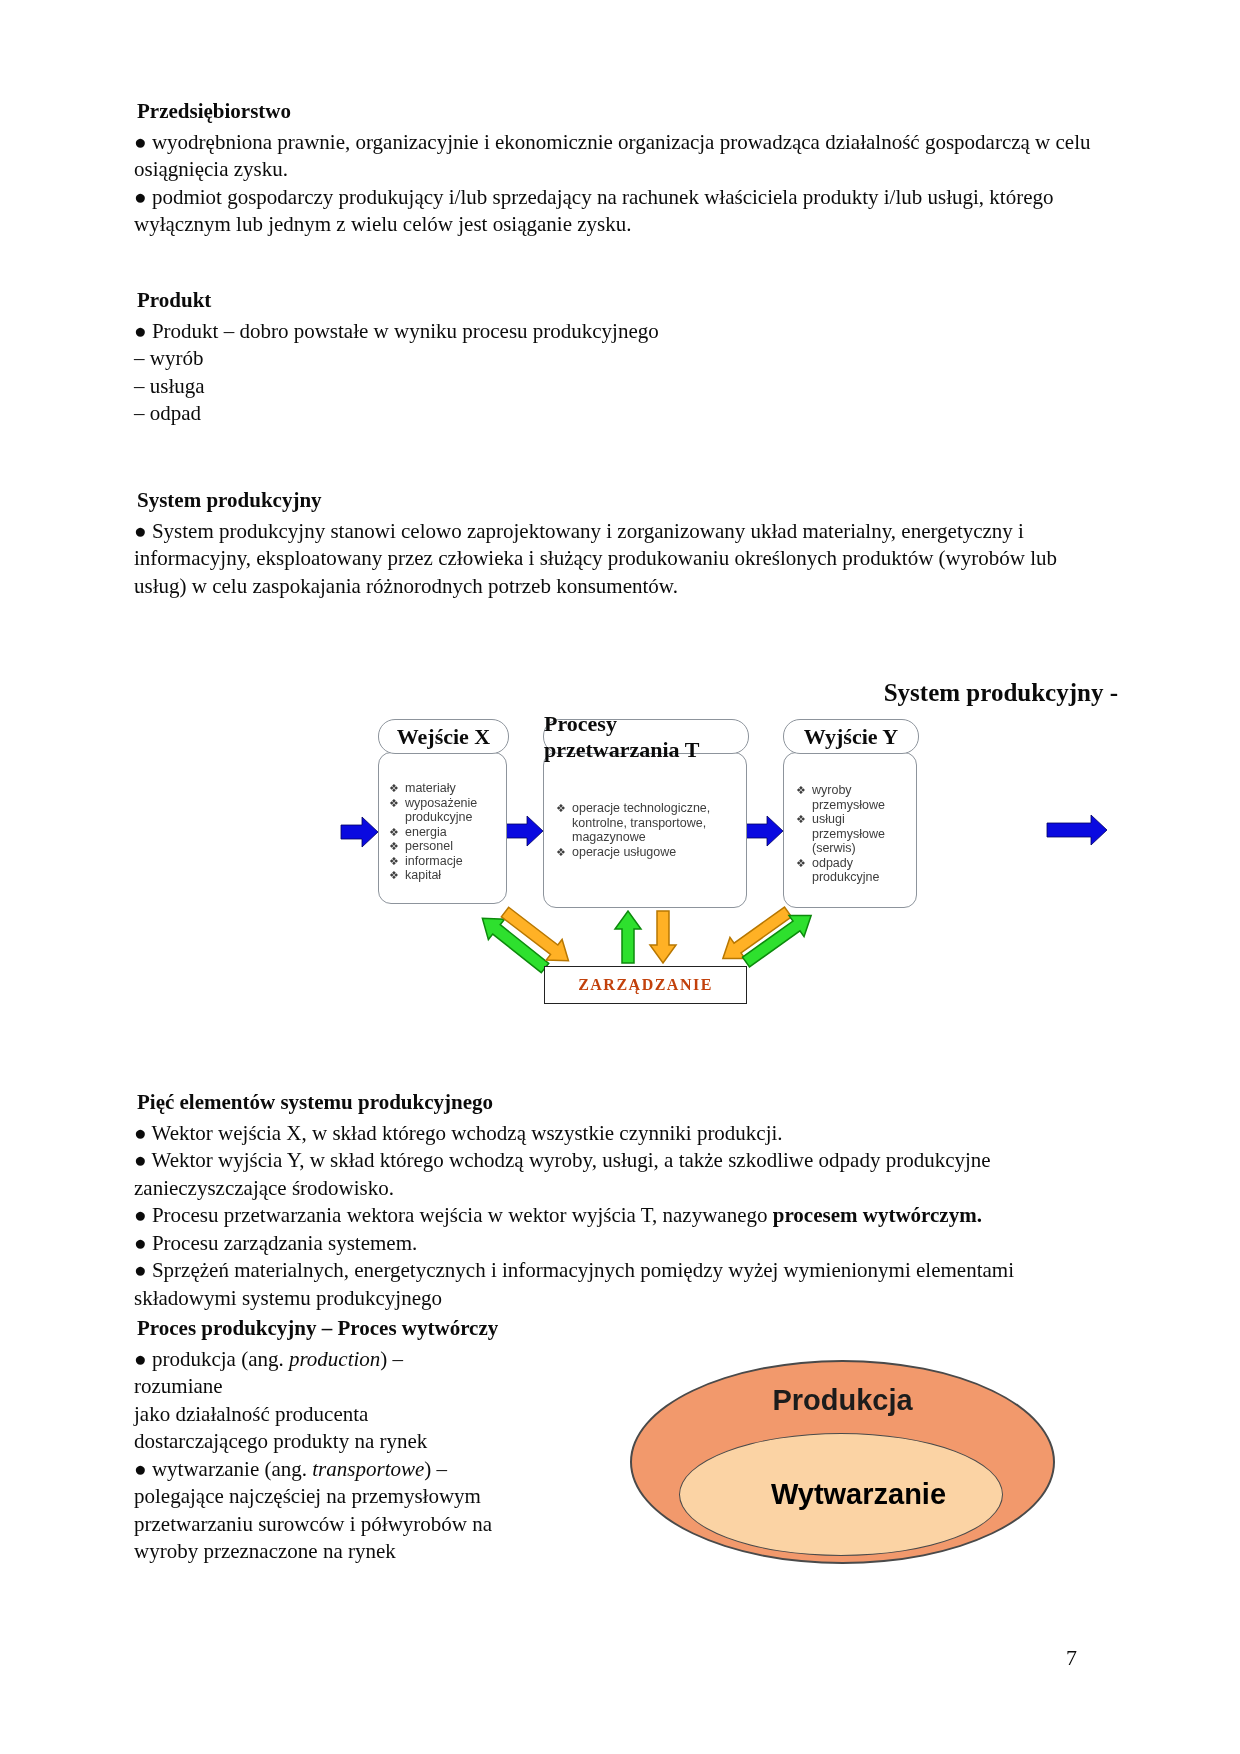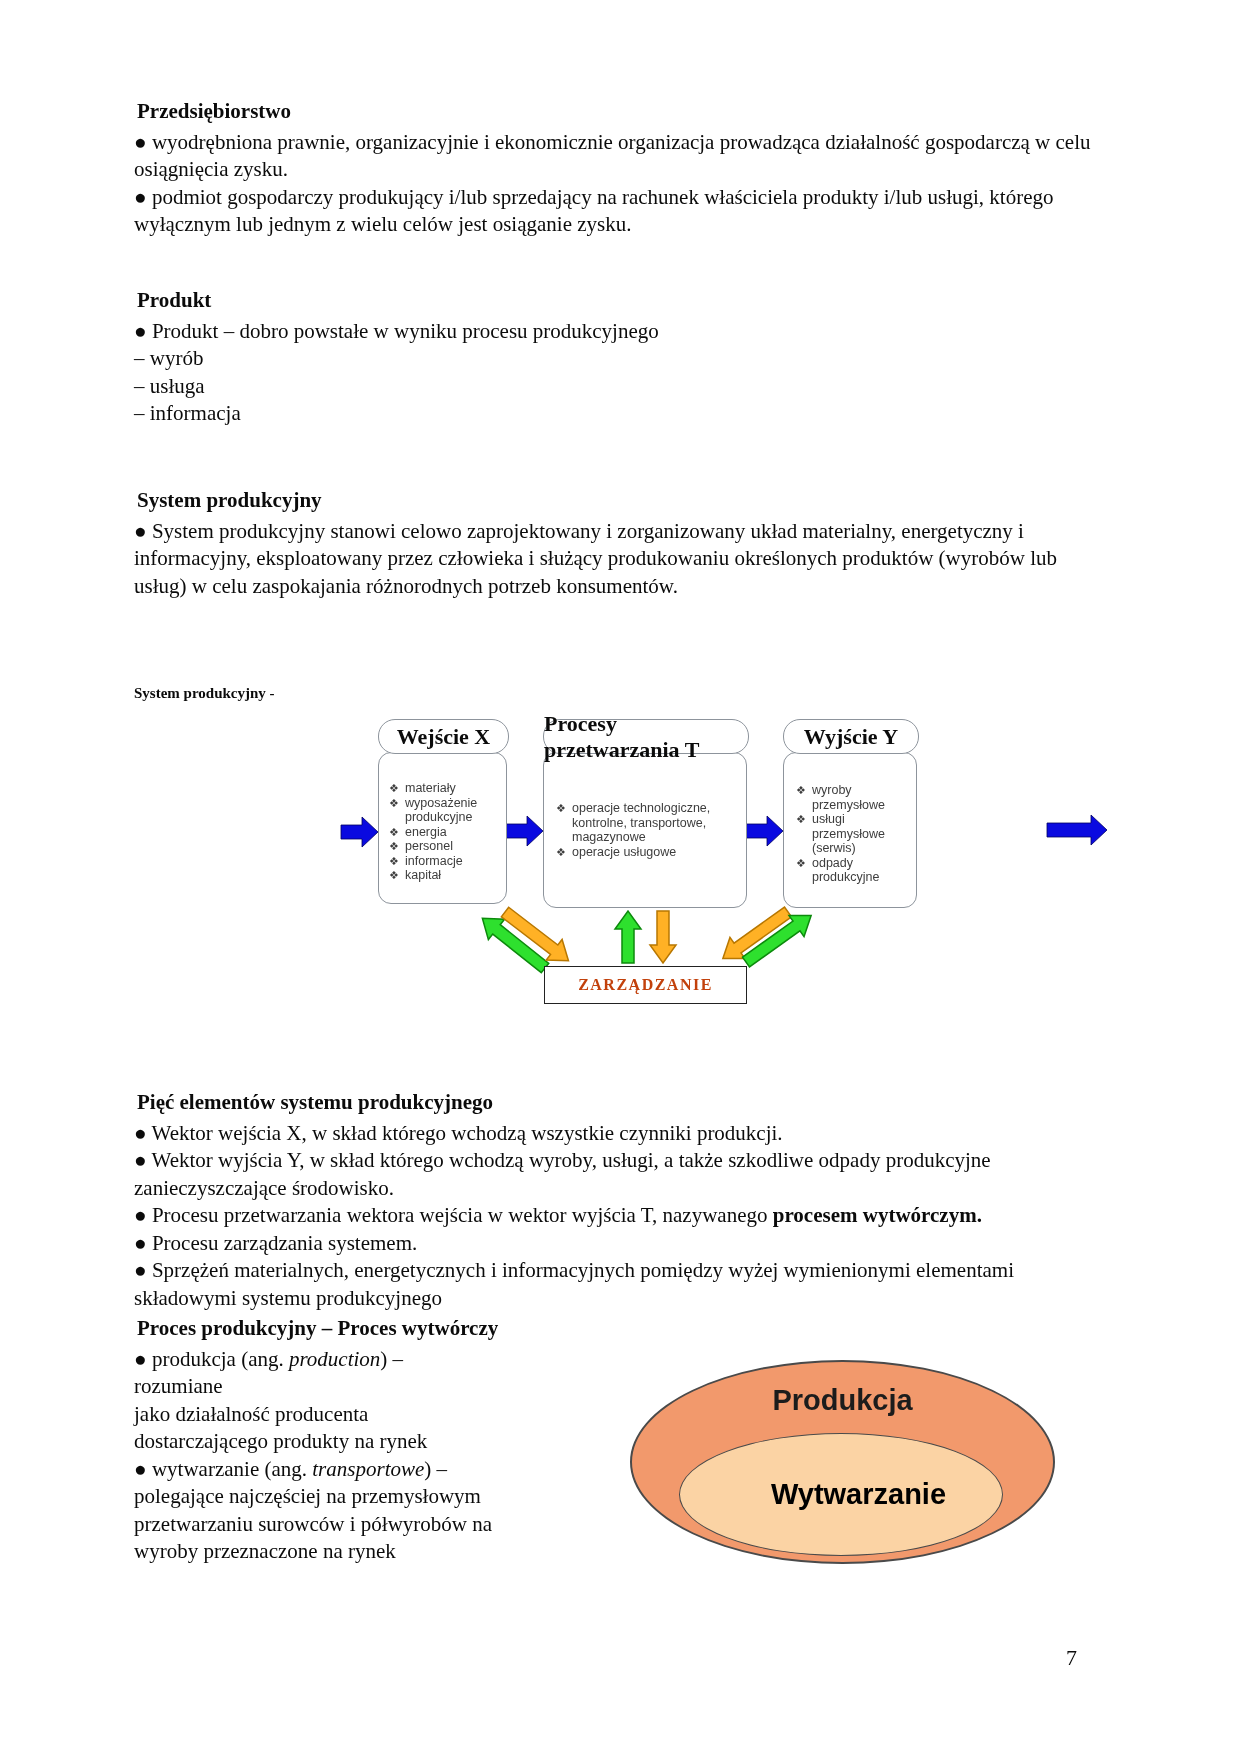--- a/index.html
+++ b/index.html
@@ -6,22 +6,22 @@
   .page{
     position:relative;width:1240px;height:1754px;background:#ffffff;
     margin:0 auto;overflow:hidden;
     font-family:"Liberation Serif", serif;color:#0b0b0b;
   }
   .tb{position:absolute;left:134px;width:978px;font-size:21px;line-height:27.5px;}
   .tb h2{font-size:21px;line-height:27.5px;margin:3px;font-weight:bold;}
   .tb p{margin:0;}
   .tb .ln{white-space:nowrap;}
   
-  .dg-title{position:absolute;left:134px;top:679px;width:978px;text-align:left;
-    font-weight:bold;font-size:15px;line-height:28px;}
+  .dg-title{position:absolute;left:140px;top:679px;width:978px;text-align:right;
+    font-weight:bold;font-size:25px;line-height:28px;}
   .arrows{position:absolute;left:0;top:0;width:1240px;height:1754px;pointer-events:none;}
   .dg-header{position:absolute;height:33px;background:#fff;border:1.6px solid #8d949c;
     border-radius:17px;display:flex;align-items:center;justify-content:center;
     font-weight:bold;font-size:22px;font-family:"Liberation Serif",serif;z-index:2;}
   .dg-box{position:absolute;background:#fff;border:1.6px solid #8d949c;border-radius:13px;
     box-sizing:border-box;display:flex;flex-direction:column;z-index:1;
     font-family:"Liberation Sans",sans-serif;font-size:12.5px;line-height:14.5px;color:#3d3d3d;}
   .dg-item{display:flex;align-items:flex-start;}
   .dg-bullet{width:16px;flex:0 0 16px;text-align:left;font-size:11px;line-height:14.5px;}
   .mgmt-box{position:absolute;left:544px;top:966px;width:203px;height:38px;background:#fff;
@@ -47,21 +47,21 @@
     <h2>Przedsiębiorstwo</h2>
     <p>● wyodrębniona prawnie, organizacyjnie i ekonomicznie organizacja prowadząca działalność gospodarczą w celu osiągnięcia zysku.</p>
     <p>● podmiot gospodarczy produkujący i/lub sprzedający na rachunek właściciela produkty i/lub usługi, którego wyłącznym lub jednym z wielu celów jest osiąganie zysku.</p>
   </section>
 
   <section class="tb" style="top:284px;">
     <h2>Produkt</h2>
     <div class="ln">● Produkt – dobro powstałe w wyniku procesu produkcyjnego</div>
     <div class="ln">– wyrób</div>
     <div class="ln">– usługa</div>
-    <div class="ln">– informacja</div>
+    <div class="ln">– odpad</div>
   </section>
 
   <section class="tb" style="top:484px;">
     <h2>System produkcyjny</h2>
     <p>● System produkcyjny stanowi celowo zaprojektowany i zorganizowany układ materialny, energetyczny i informacyjny, eksploatowany przez człowieka i służący produkowaniu określonych produktów (wyrobów lub usług) w celu zaspokajania różnorodnych potrzeb konsumentów.</p>
   </section>
 
   <div class="dg-title">System produkcyjny -</div>
 
   <svg class="arrows" viewBox="0 0 1240 1754" xmlns="http://www.w3.org/2000/svg">

